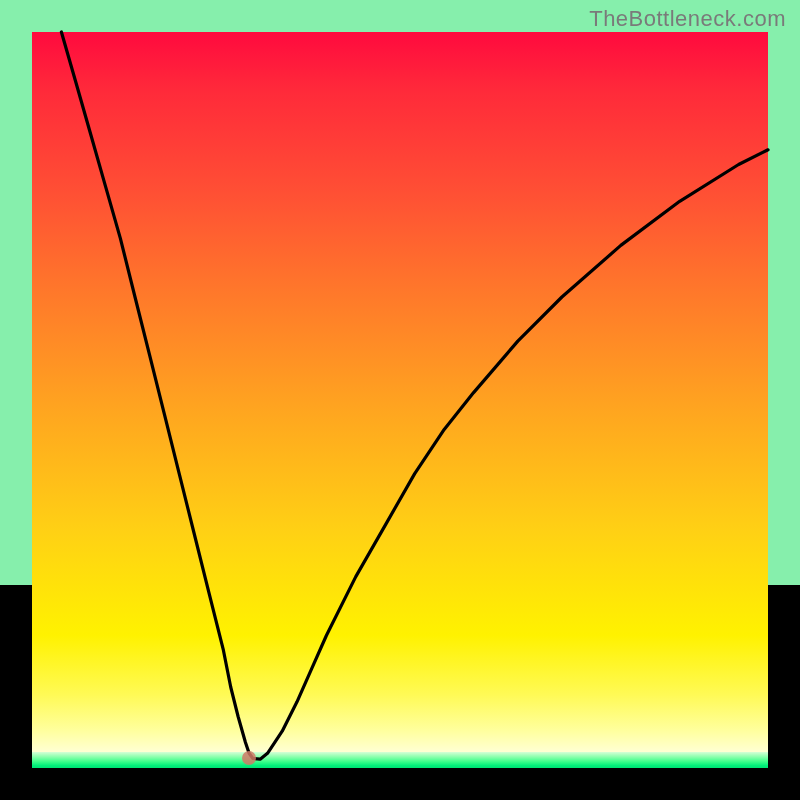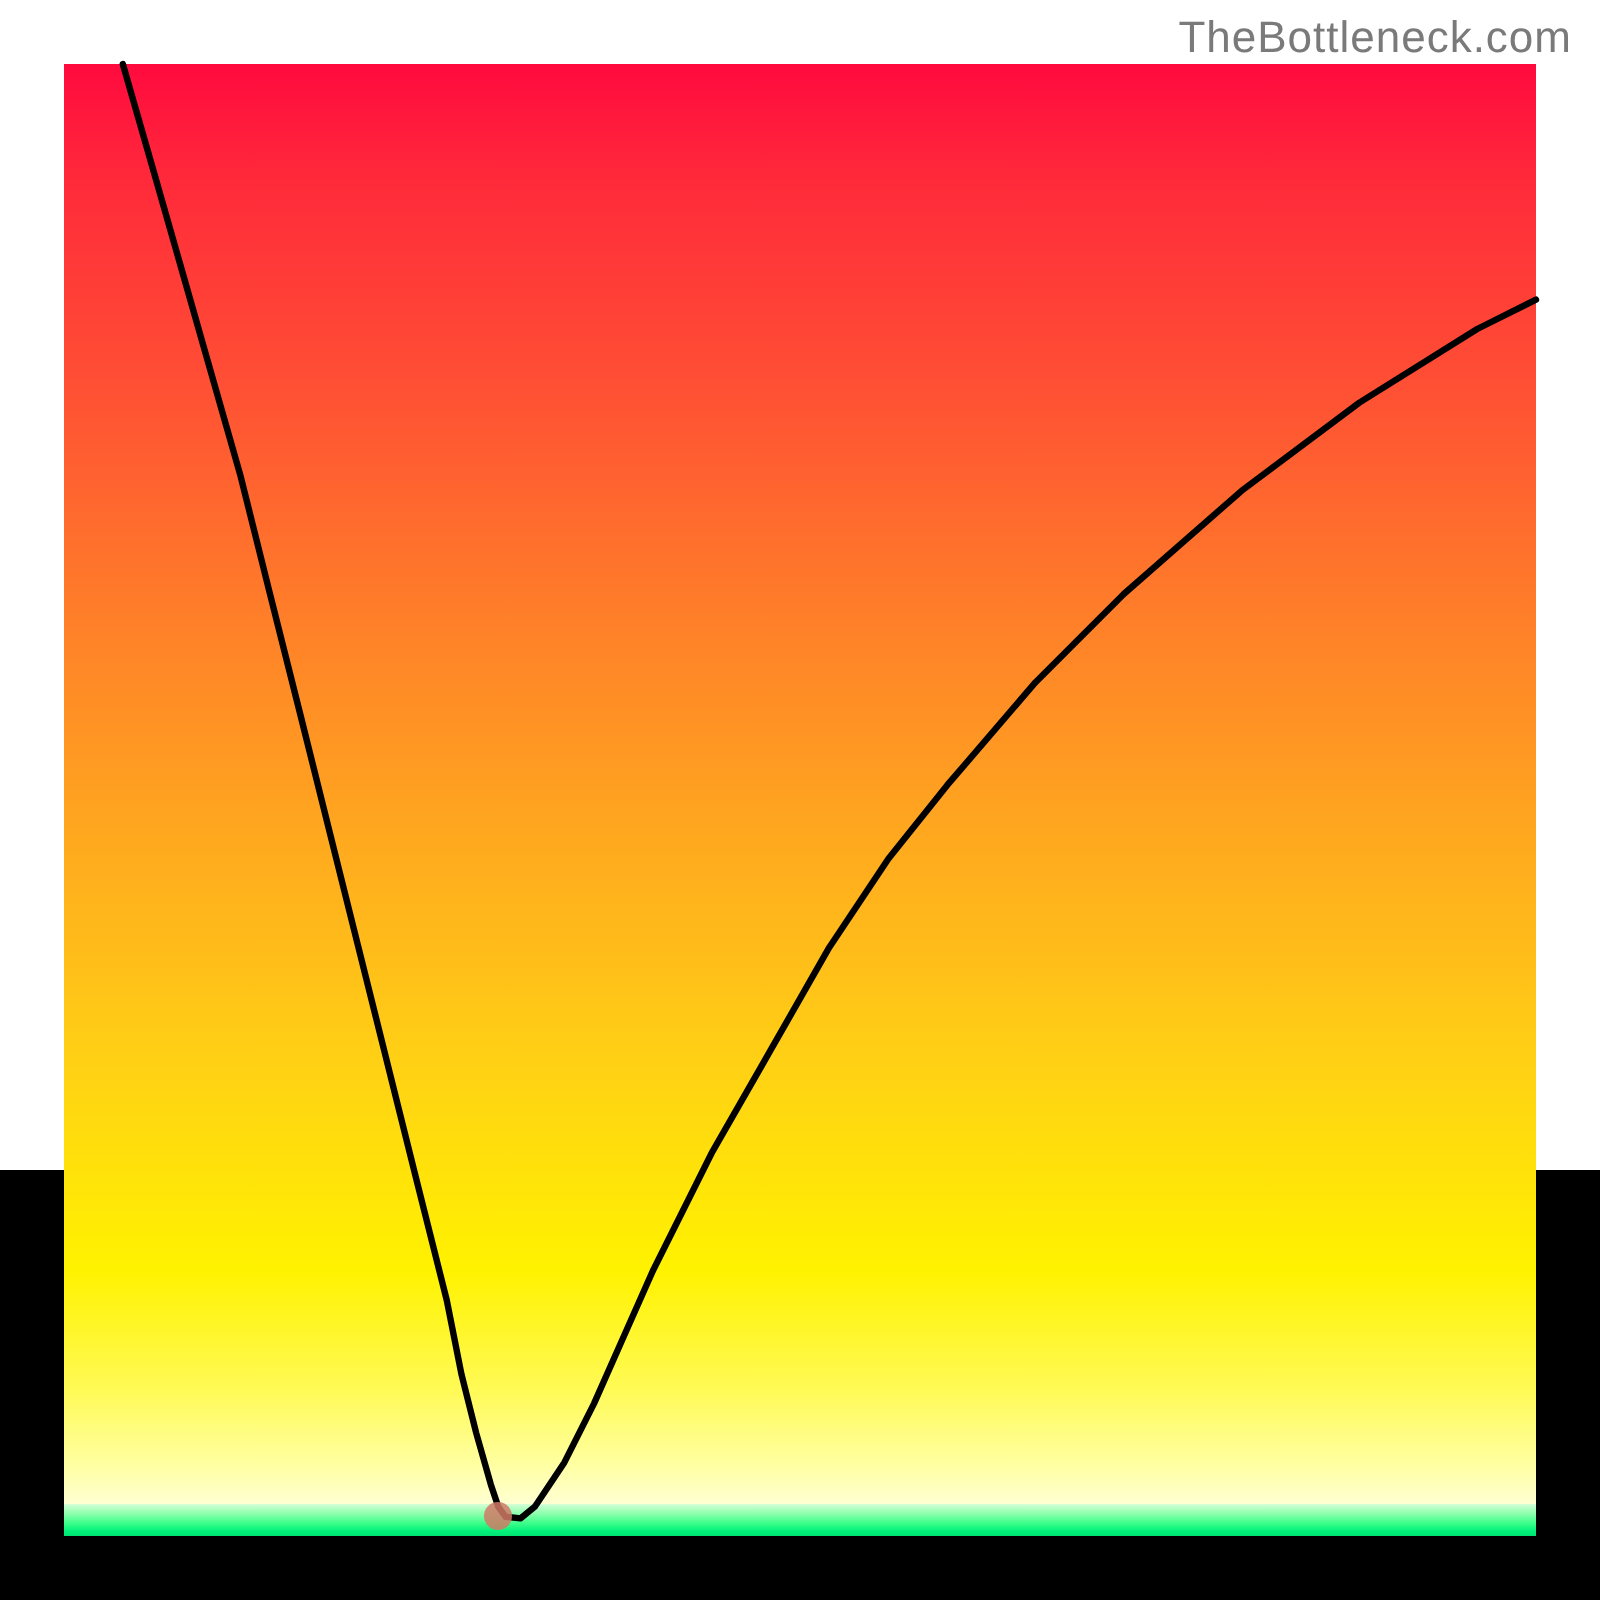--- a/index.html
+++ b/index.html
@@ -8,21 +8,21 @@
     width: 800px;
     height: 800px;
     background: #000;
     font-family: Arial, Helvetica, sans-serif;
     overflow: hidden;
   }
   .outer {
     position: relative;
     width: 800px;
     height: 585px;
-    background: #ffffff;
+    background: #86efac;
   }
   .watermark {
     position: absolute;
     top: 6px;
     right: 14px;
     color: #7a7a7a;
     font-size: 22px;
     font-weight: 500;
     letter-spacing: 0.5px;
     z-index: 50;

